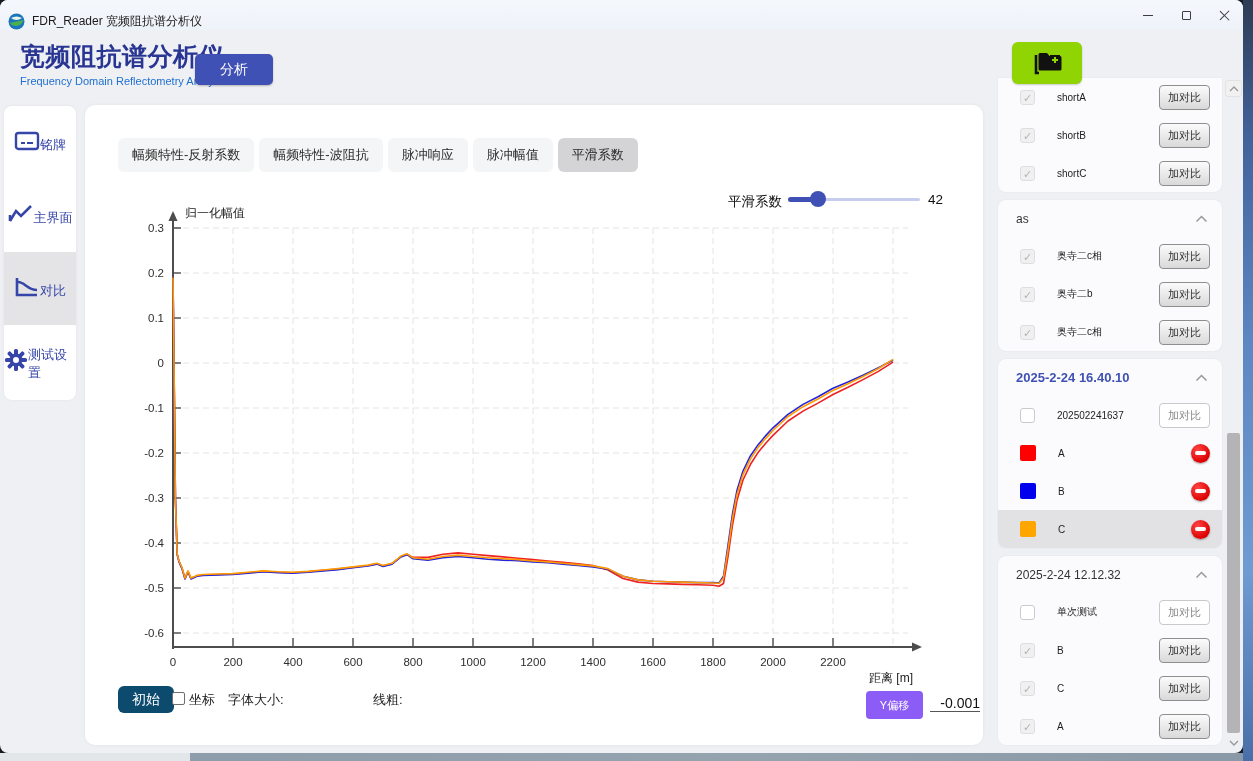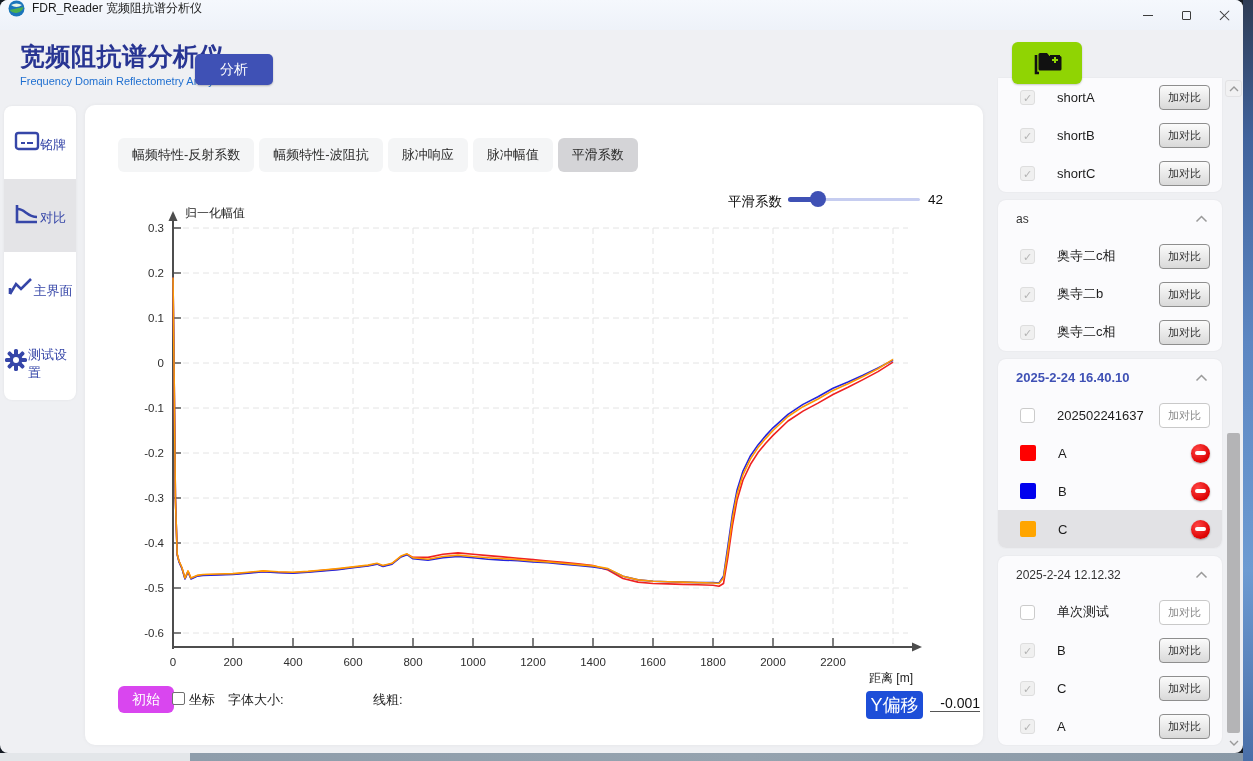--- a/index.html
+++ b/index.html
@@ -8,21 +8,21 @@
   .desktop { position:relative; width:1253px; height:761px; background:#141a22; }
   .edge-right { position:absolute; left:1243px; top:0; width:10px; height:761px;
     background:linear-gradient(#2e3c55 0%, #41639c 18%, #5d87c2 45%, #6d9bd2 75%, #4a6fa8 100%); }
   .edge-bottom { position:absolute; left:0; top:753px; width:1243px; height:8px;
     background:linear-gradient(90deg,#e3e6e9 0 190px,#8e9dab 190px,#95a3af 60%,#8a99a7 100%); }
   .window { position:absolute; left:0; top:0; width:1243px; height:753px;
     background:#eff0f3; border-radius:8px; overflow:hidden; }
 
   
   .titlebar { position:absolute; left:0; top:0; right:0; height:30px;
-    background:linear-gradient(#f5f8fd,#eef2f9); display:flex; align-items:flex-start;
+    background:linear-gradient(#f5f8fd,#eef2f9); display:flex; align-items:flex-end;
     padding-left:8px; }
   .app-icon { width:17px; height:17px; margin-right:7px; }
   .tb-title { font-size:12px; color:#1b1b1b; }
   .win-controls { margin-left:auto; display:flex; height:30px; }
   .win-btn { width:38px; height:30px; display:flex; align-items:center; justify-content:center; }
   .glyph-min { width:10px; height:0; border-top:1.4px solid #3c3c3c; }
   .glyph-max { width:9px; height:9px; border:1.4px solid #3c3c3c; border-radius:1px; }
   .glyph-close { position:relative; width:11px; height:11px; }
   .glyph-close:before,.glyph-close:after { content:""; position:absolute; left:5px; top:-1px;
     width:1.4px; height:13px; background:#3c3c3c; }
@@ -59,29 +59,29 @@
   .slider .track { position:absolute; left:0; right:0; top:6.5px; height:3px;
     background:#c6cdf0; border-radius:2px; }
   .slider .fill { position:absolute; left:0; top:5.5px; height:5px; background:#3f51b5; border-radius:3px; }
   .slider .knob { position:absolute; top:0; width:16px; height:16px; border-radius:50%;
     background:#3f51b5; margin-left:-8px; }
   #smooth-slider { position:absolute; left:703px; top:86px; width:132px; }
 
   .chart-wrap { position:absolute; left:3px; top:85px; width:890px; height:505px; }
 
   .bottom-row { position:absolute; left:0; top:578px; width:100%; height:45px; font-size:13px; }
-  .reset-btn { position:absolute; left:33px; top:3px; width:56px; height:27px; background:#d946ef;
+  .reset-btn { position:absolute; left:33px; top:3px; width:56px; height:27px; background:#0c4a6e;
     color:#fff; border:none; border-radius:6px; font-size:14px; }
   .coord-box { position:absolute; left:87px; top:9px; width:13px; height:13px;
     border:1.3px solid #6f6f6f; border-radius:2px; background:#fff; }
   .coord-lbl { position:absolute; left:104px; top:8px; color:#222; }
   .fs-lbl { position:absolute; left:143px; top:8px; color:#222; }
   .lw-lbl { position:absolute; left:288px; top:8px; color:#222; }
-  .yoff-btn { position:absolute; left:781px; top:8px; width:57px; height:28px; background:#1d4ed8;
-    color:#fff; border:none; border-radius:4px; font-size:18px; }
+  .yoff-btn { position:absolute; left:781px; top:8px; width:57px; height:28px; background:#8b5cf6;
+    color:#fff; border:none; border-radius:4px; font-size:11px; }
   .yoff-input { position:absolute; left:845px; top:12px; width:50px; border:none;
     border-bottom:1.2px solid #555; font-size:14px; color:#111; text-align:right;
     background:transparent; font-family:inherit; }
 
   
   .right-panel { position:absolute; left:998px; top:42px; width:224px; }
   .import-btn { margin-left:14px; width:70px; height:42px; background:#90d403; border:none;
     border-radius:6px; display:flex; align-items:center; justify-content:center;
     box-shadow:0 1px 2px rgba(0,0,0,.2); position:relative; z-index:2; }
   .r-card { background:#fbfbfd; border-radius:8px; margin-top:8px; overflow:hidden;
@@ -90,21 +90,21 @@
   .r-head { height:37px; display:flex; align-items:center; padding:0 14px 0 18px;
     font-size:12px; color:#333; }
   .r-head .t.hl { color:#3f51b5; font-weight:bold; font-size:13px; }
   .r-head .chev { margin-left:auto; }
   .r-row { height:38px; display:flex; align-items:center; padding:0 12px 0 22px; }
   .r-row.sel { background:#e2e2e5; }
   .cbx { width:15px; height:15px; border:1px solid #cbcbcb; border-radius:3px; background:#fff;
     flex:none; font-size:11px; line-height:14px; text-align:center; color:#b3b3b3; }
   .cbx.checked { background:#f0f0f0; border-color:#dedede; }
   .swatch { width:16px; height:16px; border-radius:2px; flex:none; }
-  .r-name { margin-left:22px; font-size:13px; color:#1c1c1c; }
+  .r-name { margin-left:22px; font-size:10px; color:#1c1c1c; }
   .btn-cmp { margin-left:auto; font-size:11px; padding:4px 8px; border-radius:4px;
     border:1px solid #8e8e8e; background:linear-gradient(#fbfbfb,#d9d9d9); color:#333;
     font-family:inherit; }
   .btn-cmp.light { border-color:#c9c9c9; background:#fff; color:#8a8a8a; }
   .btn-del { margin-left:auto; width:19px; height:19px; border:none; border-radius:50%;
     background:radial-gradient(circle at 35% 30%, #ff4444, #dc0000 72%);
     position:relative; box-shadow:0 1px 2px rgba(0,0,0,.35); }
   .btn-del:after { content:""; position:absolute; left:4px; top:7.7px; width:11px; height:3.6px;
     background:#fff; border-radius:2px; }
 
@@ -152,33 +152,33 @@
     <button class="analyze-btn">分析</button>
 
     <div class="side-card" id="side-card">
         <div class="side-item">
           <span><svg width="26" height="22" viewBox="0 0 26 22">
               <rect x="2" y="3" width="22" height="16" rx="2.5" fill="none" stroke="#3646a8" stroke-width="2.4"></rect>
               <path d="M7 13 h4 M13 13 h6" stroke="#3646a8" stroke-width="2.2"></path>
             </svg></span>
           <div class="lbl">铭牌</div>
         </div>
+        <div class="side-item">
+          <span><svg width="26" height="22" viewBox="0 0 26 22">
+              <path d="M2 18 L8 8 L13 13 L23 3" fill="none" stroke="#3646a8" stroke-width="2.6"></path>
+              <path d="M2 18 L2 12" stroke="#3646a8" stroke-width="2.6"></path>
+            </svg></span>
+          <div class="lbl">主界面</div>
+        </div>
         <div class="side-item active">
           <span><svg width="26" height="22" viewBox="0 0 26 22">
               <path d="M3 2 V19 H23" fill="none" stroke="#3646a8" stroke-width="2.6"></path>
               <path d="M4 6 C11 6 13 14 23 14" fill="none" stroke="#3646a8" stroke-width="2.4"></path>
             </svg></span>
           <div class="lbl">对比</div>
-        </div>
-        <div class="side-item">
-          <span><svg width="26" height="22" viewBox="0 0 26 22">
-              <path d="M2 18 L8 8 L13 13 L23 3" fill="none" stroke="#3646a8" stroke-width="2.6"></path>
-              <path d="M2 18 L2 12" stroke="#3646a8" stroke-width="2.6"></path>
-            </svg></span>
-          <div class="lbl">主界面</div>
         </div>
         <div class="side-item">
           <span><svg width="24" height="24" viewBox="0 0 24 24">
               <g fill="#3646a8">
                 <rect x="10" y="1" width="4" height="22" rx="1.6"></rect>
                 <rect x="1" y="10" width="22" height="4" rx="1.6"></rect>
                 <rect x="10" y="1" width="4" height="22" rx="1.6" transform="rotate(45 12 12)"></rect>
                 <rect x="10" y="1" width="4" height="22" rx="1.6" transform="rotate(-45 12 12)"></rect>
                 <circle cx="12" cy="12" r="6.5"></circle>
               </g>

